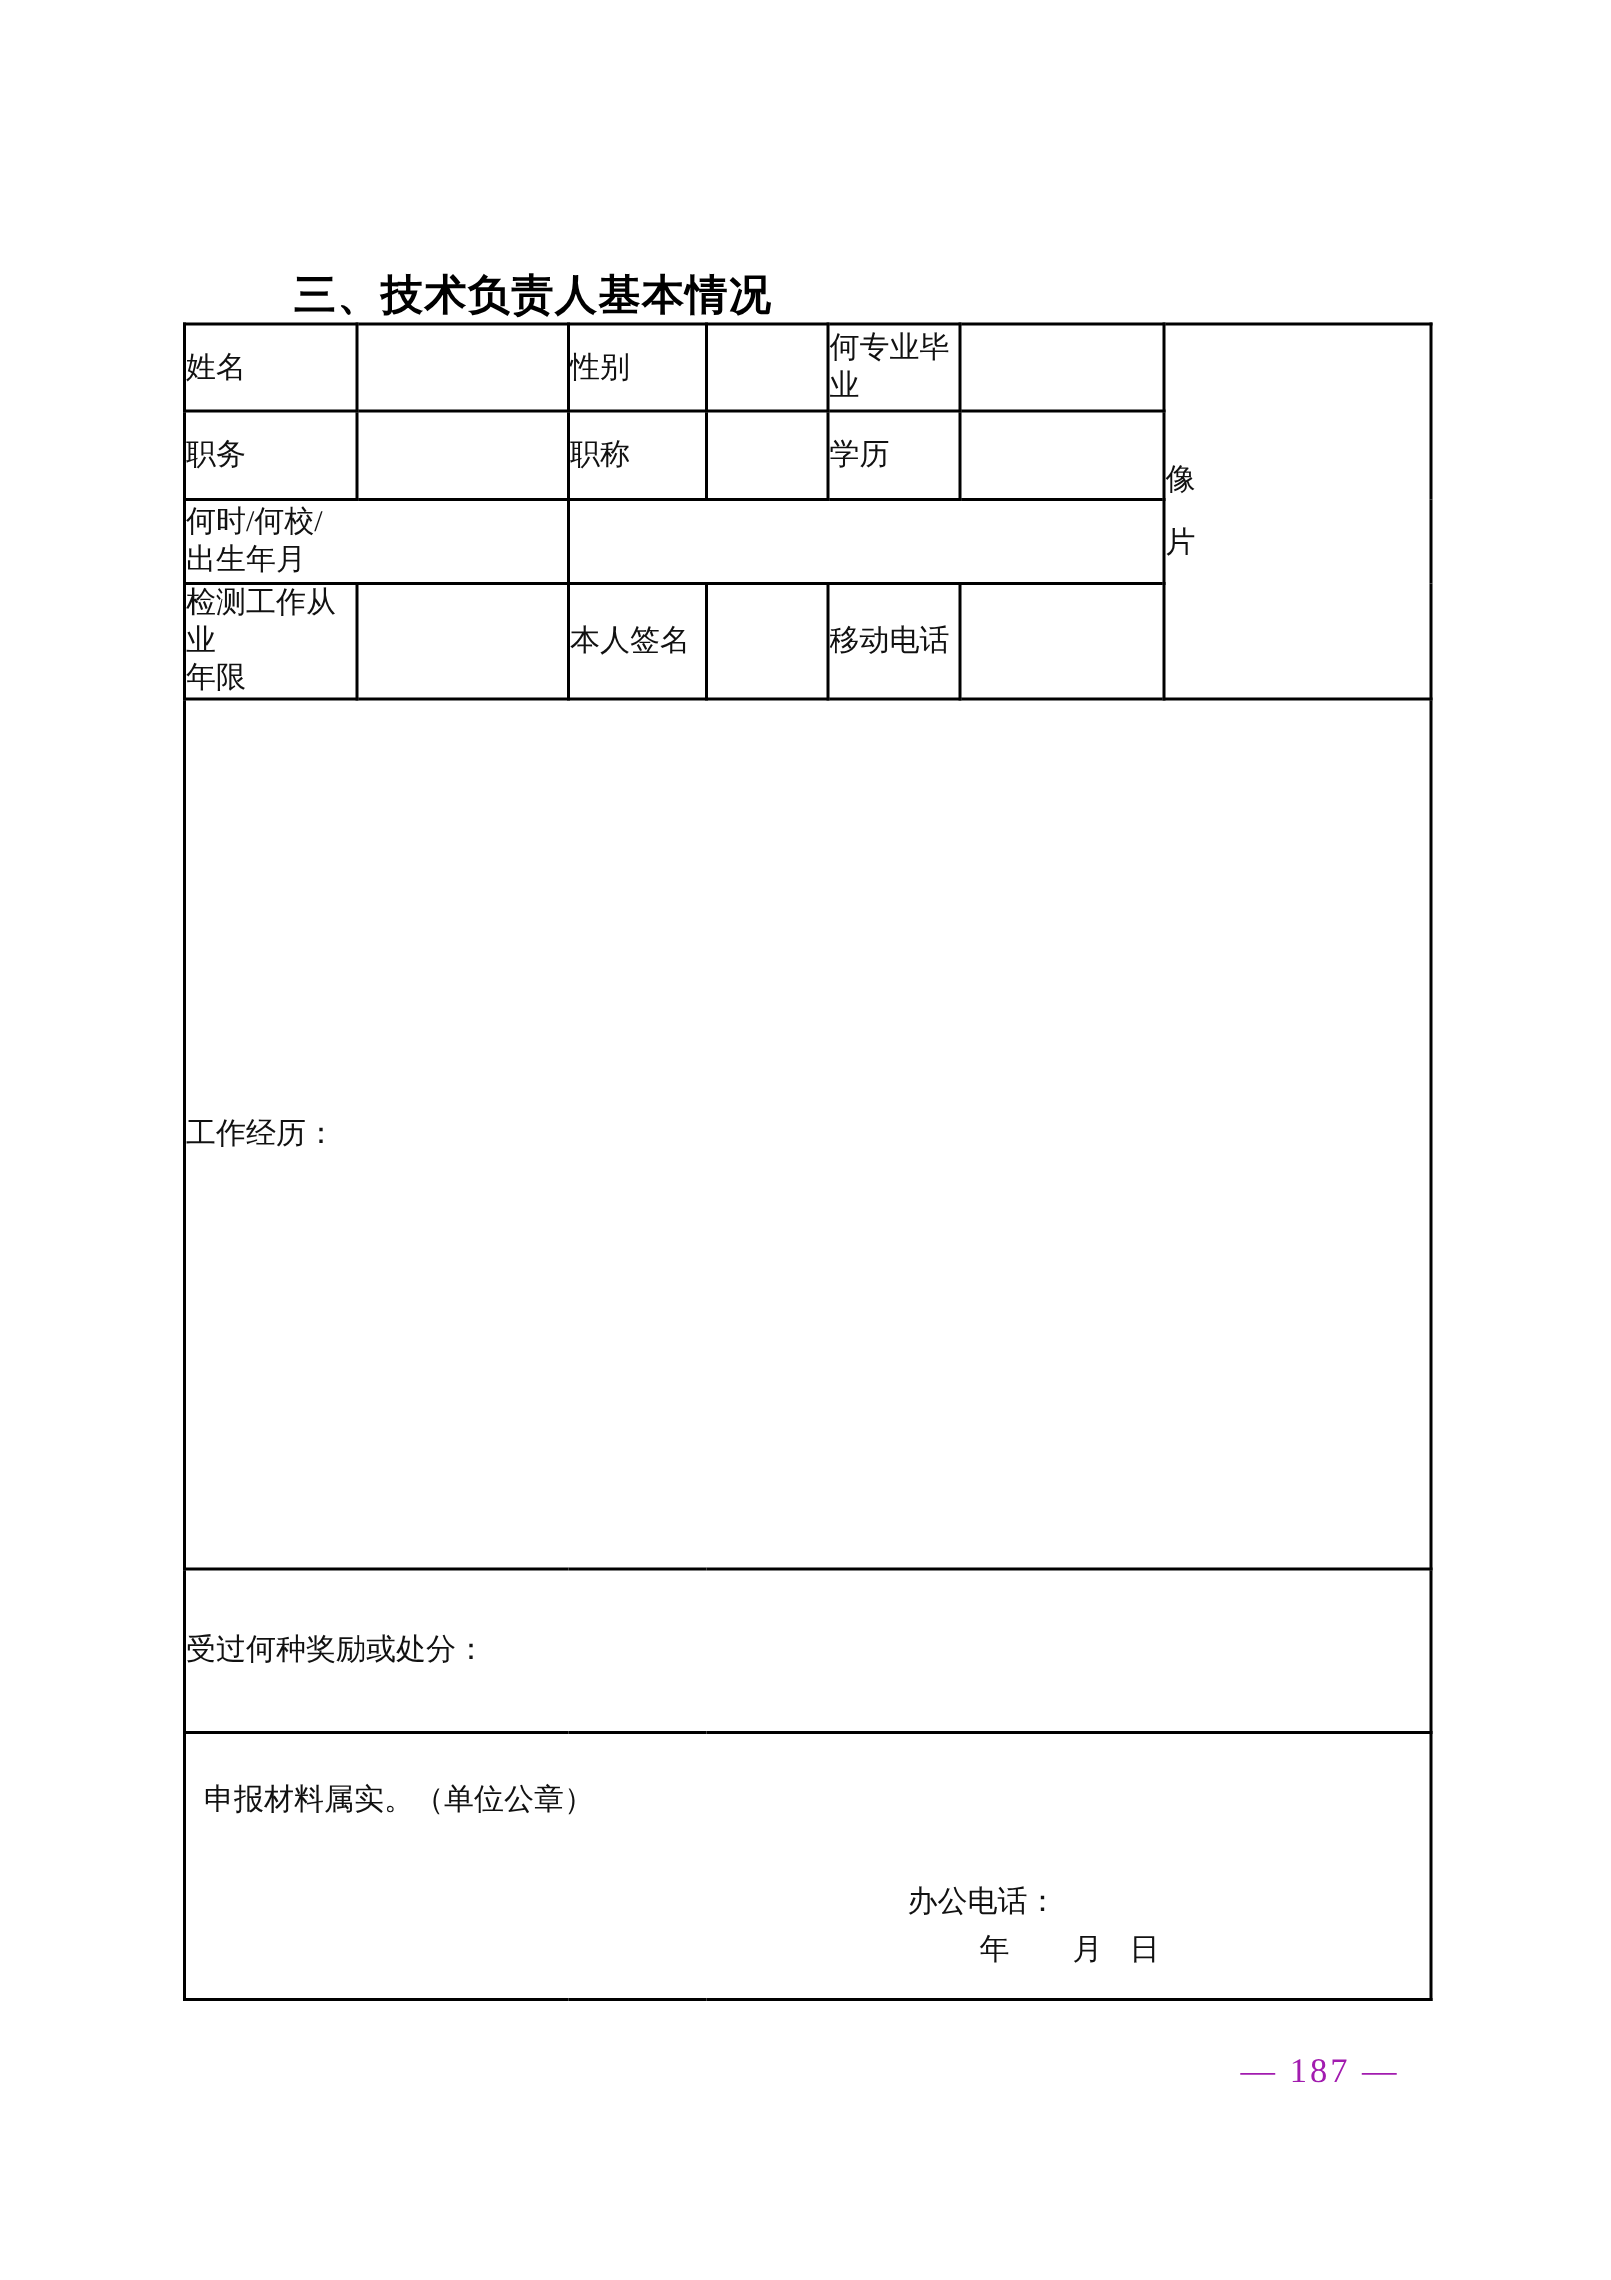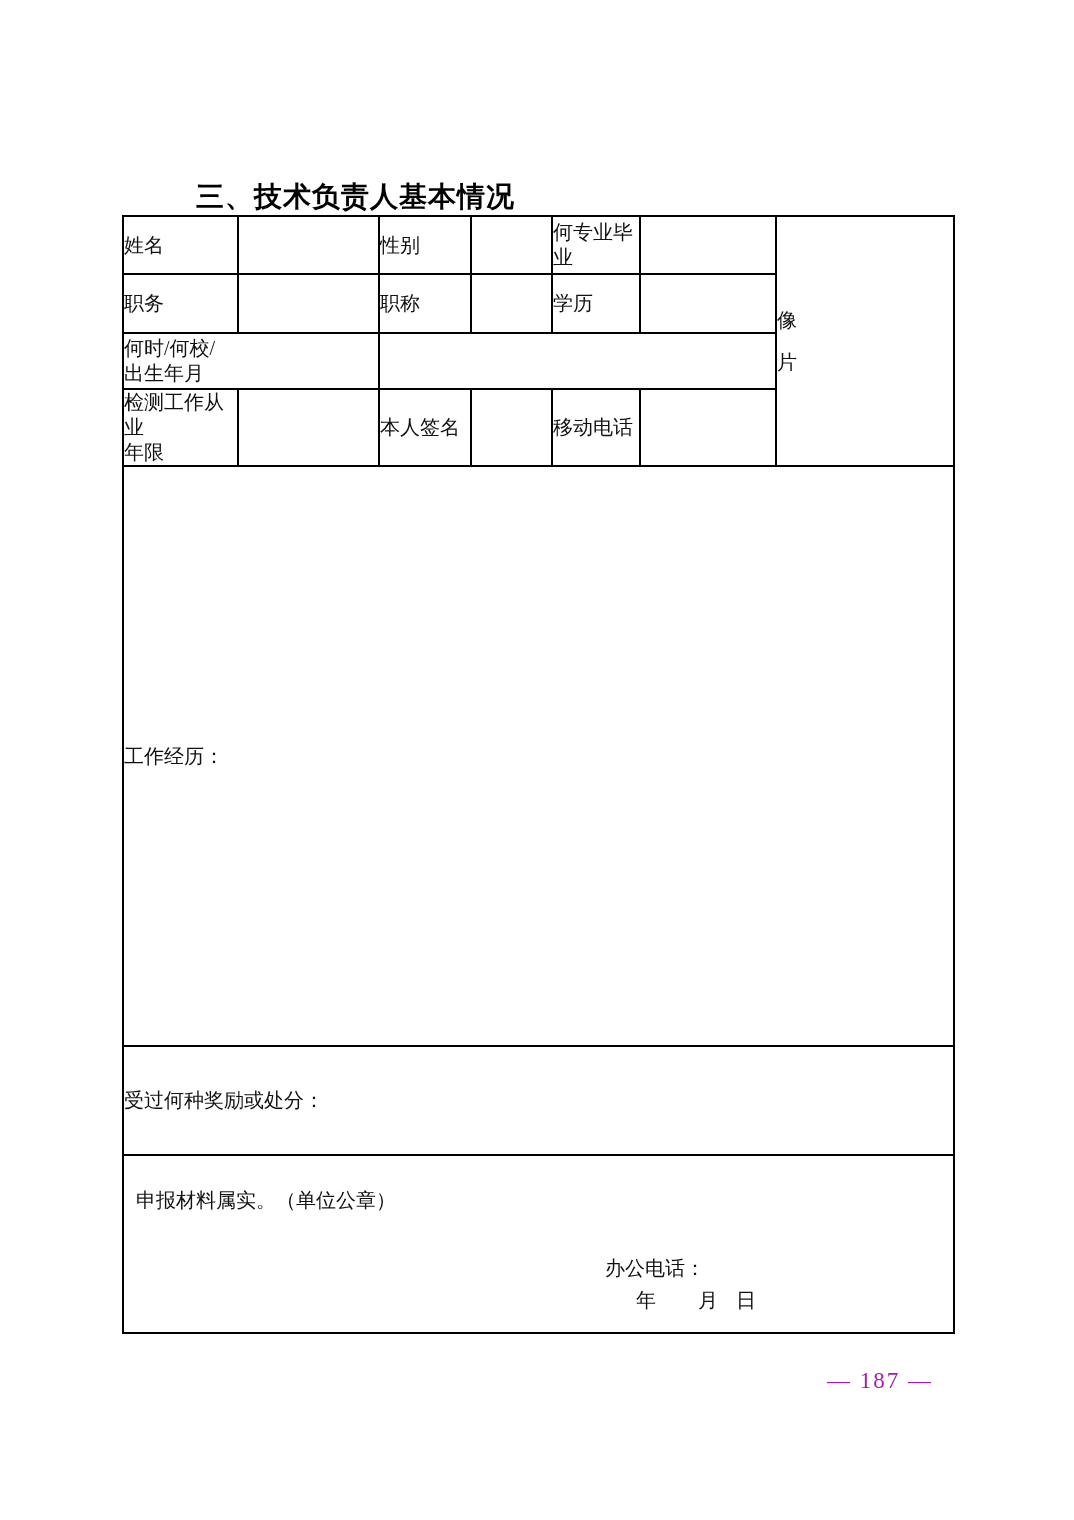--- a/index.html
+++ b/index.html
@@ -61,21 +61,21 @@
     white-space: nowrap;
   }
   .signature {
     position: absolute;
     left: 481px; top: 100px;
     font-size: 20px;
     white-space: nowrap;
   }
   .date-line {
     position: absolute;
-    left: 512px; top: 132px;
+    left: 529px; top: 132px;
     font-size: 20px;
     white-space: nowrap;
   }
   .date-line .dm { margin-left: 42px; }
   .date-line .dd { margin-left: 18px; }
   .page-number {
     position: absolute;
     left: 827px; top: 1368px;
     font-size: 23px;
     letter-spacing: 2px;

